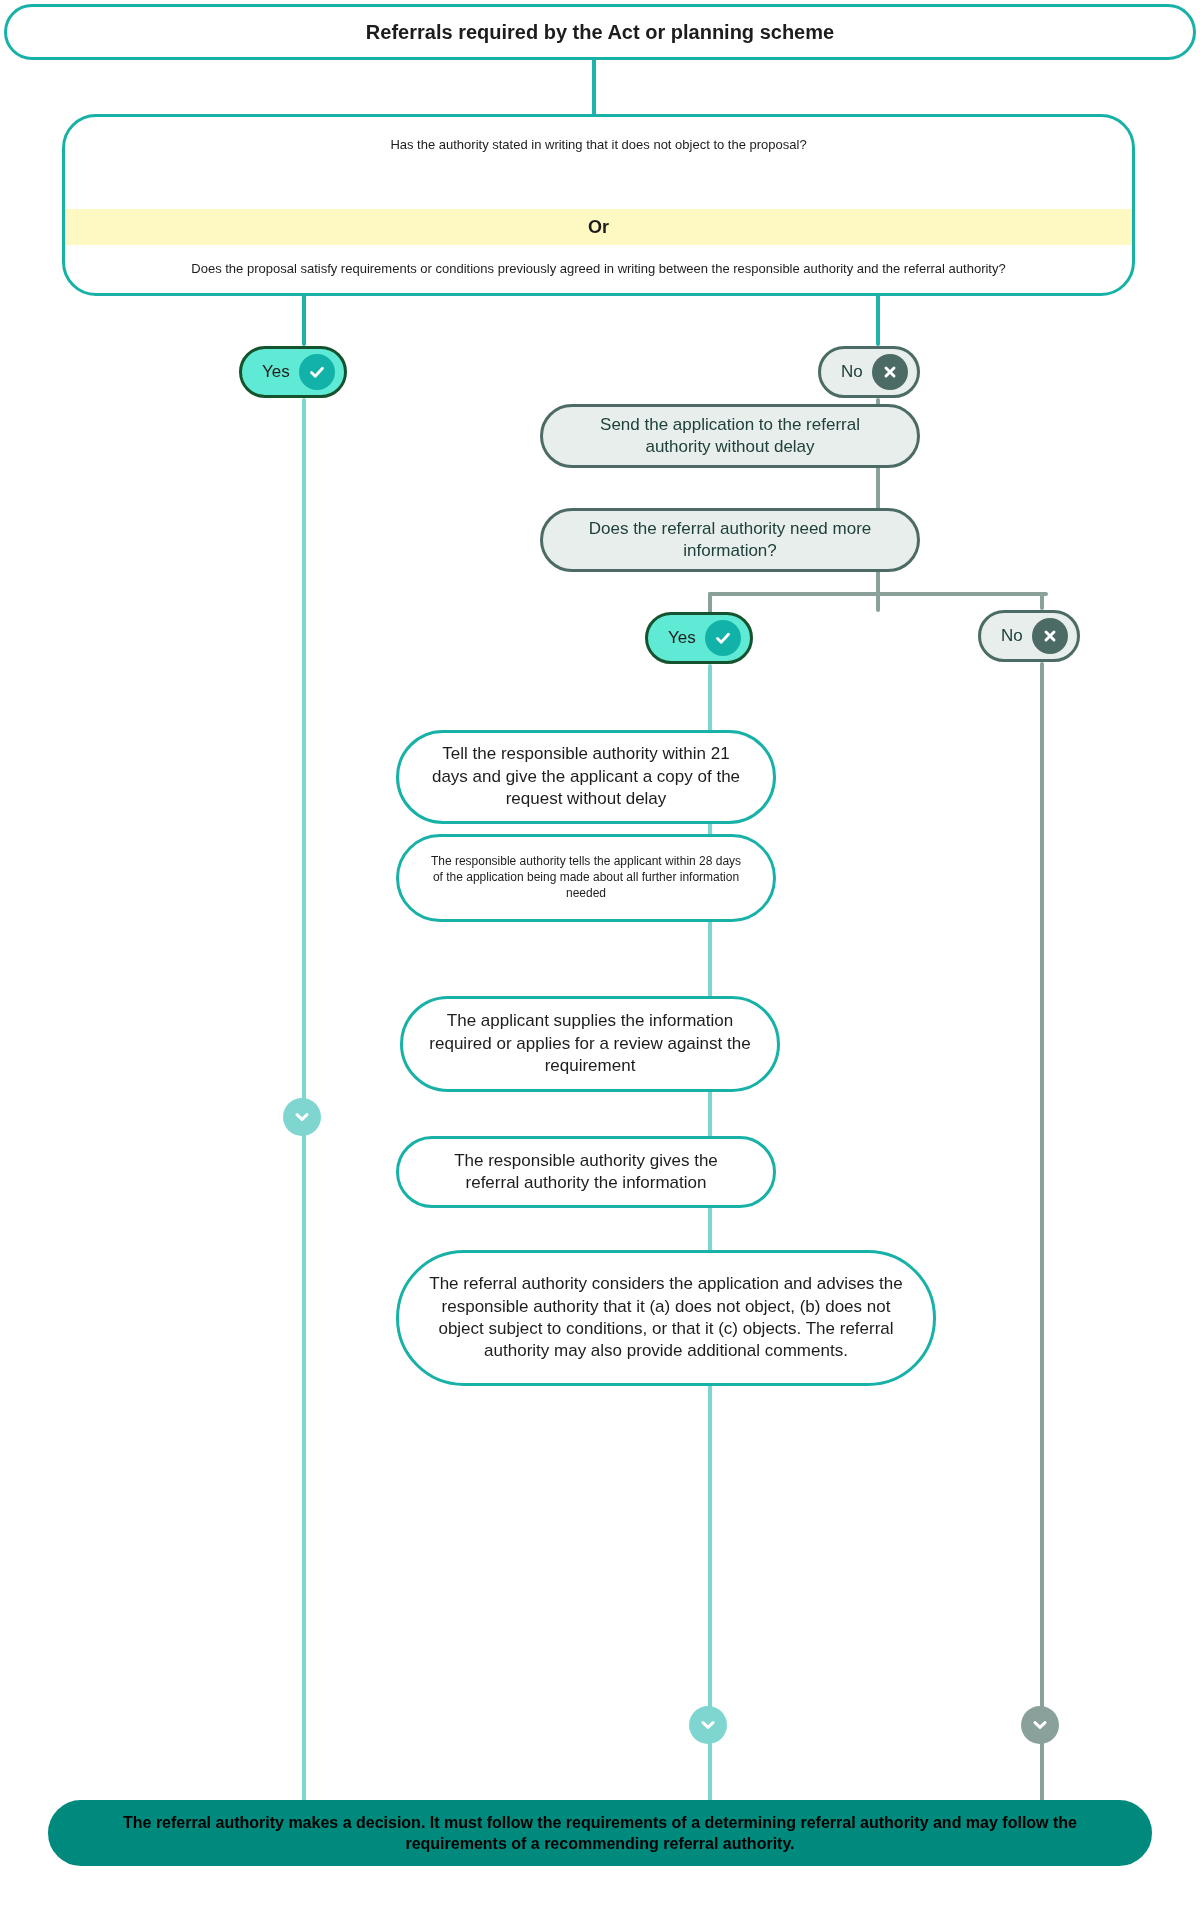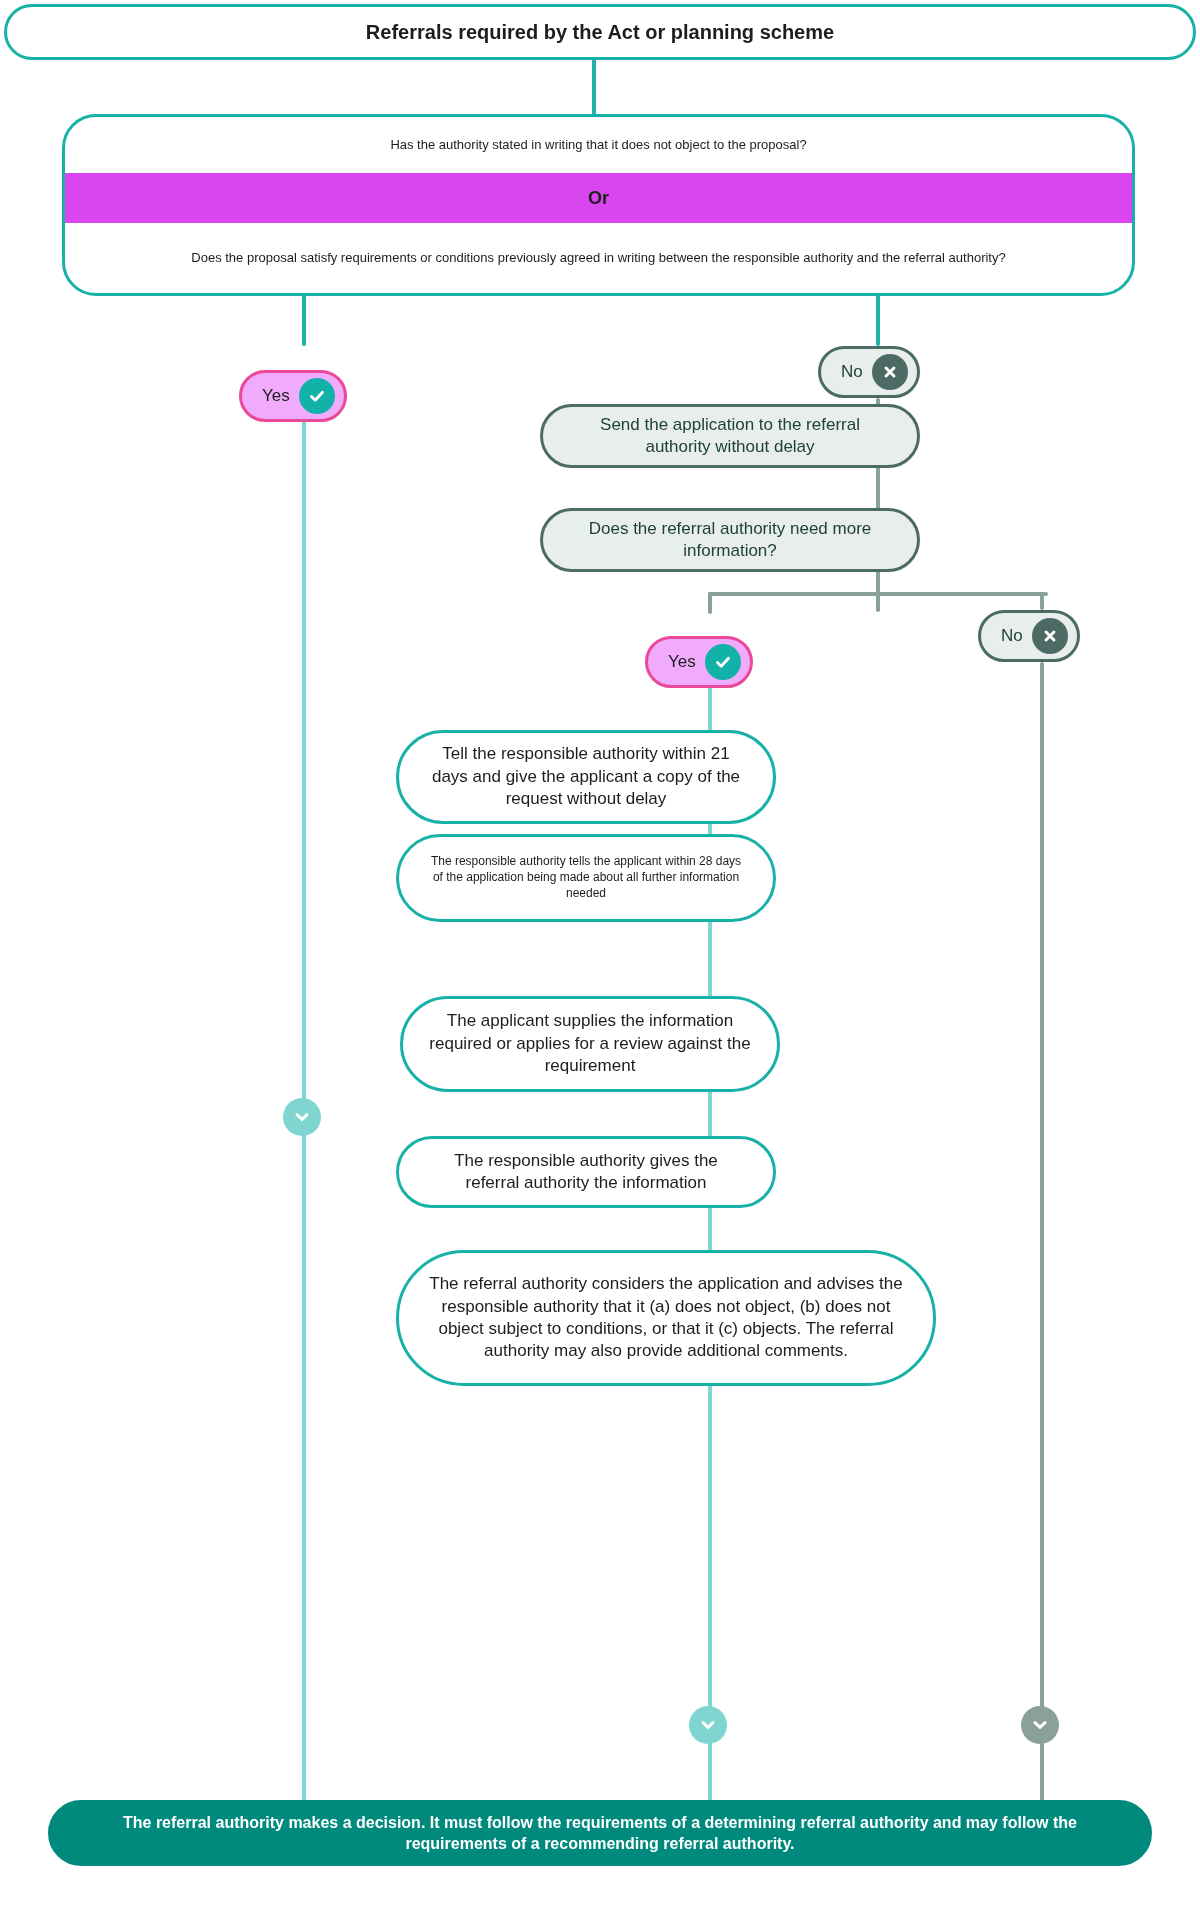--- a/index.html
+++ b/index.html
@@ -56,21 +56,21 @@
   
   .node.sage {
     background: #e7eeec;
     border: 3px solid #4d6b65;
     color: #20403b;
   }
   
   .node.solid {
     background: #008a7e;
     border: 3px solid #008a7e;
-    color: #ffffff;
+    color: #000000;
     font-weight: bold;
   }
 
   
   #header-box {
     left: 4px; top: 4px; width: 1192px; height: 56px;
     border-radius: 28px;
     font-size: 20px;
     font-weight: bold;
   }
@@ -90,43 +90,43 @@
     display: flex;
     align-items: center;
     justify-content: center;
     text-align: center;
     color: #1d1d1d;
     font-size: 13px;
     line-height: 1.38;
   }
   #decision-box .seg-q1 { height: 56px; }
   #decision-box .seg-or {
-    height: 50px;
-    background: #d946ef;
+    height: 36px;
+    background: #fef9c3;
     font-weight: bold;
     font-size: 18px;
+    margin-top: 36px;
   }
   #decision-box .seg-q2 { flex: 1; padding: 0 40px; }
 
   
   .pill {
     position: absolute;
     display: flex;
     align-items: center;
     gap: 9px;
     border-radius: 999px;
     padding: 0 9px 0 20px;
     height: 52px;
     font-size: 17px;
   }
   .pill.yes {
-    background: #f0abfc;
-    border: 3px solid #ec4899;
+    background: #5eead4;
+    border: 3px solid #14532d;
     color: #1d1d1d;
-    margin-top: 24px;
   }
   .pill.no {
     background: #e7eeec;
     border: 3px solid #4d6b65;
     color: #20403b;
   }
   .pill .badge {
     width: 36px; height: 36px;
     border-radius: 50%;
     display: flex; align-items: center; justify-content: center;

